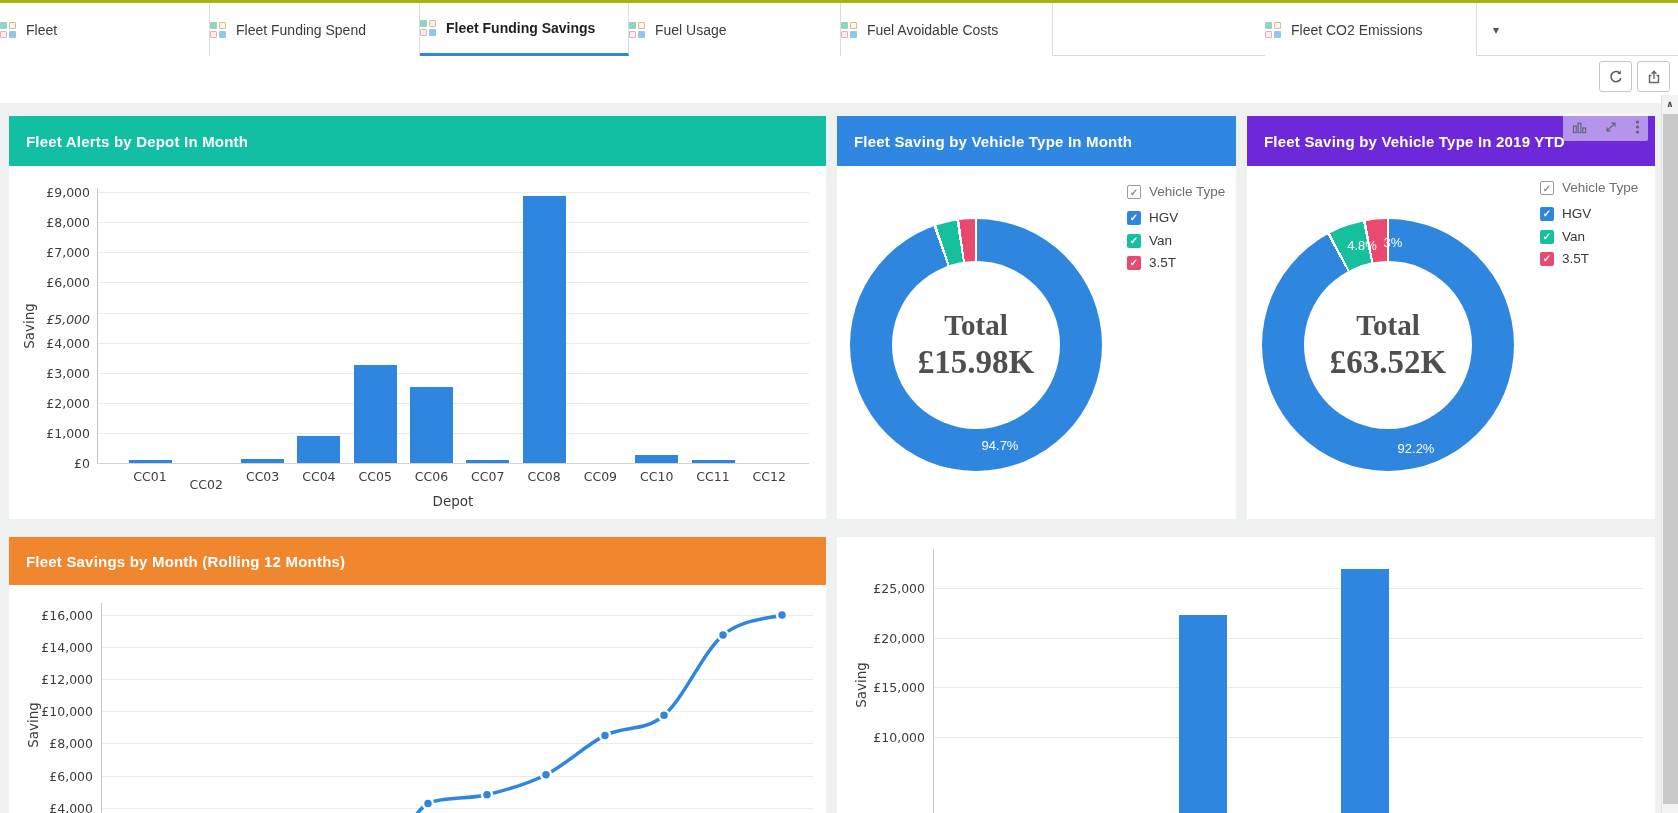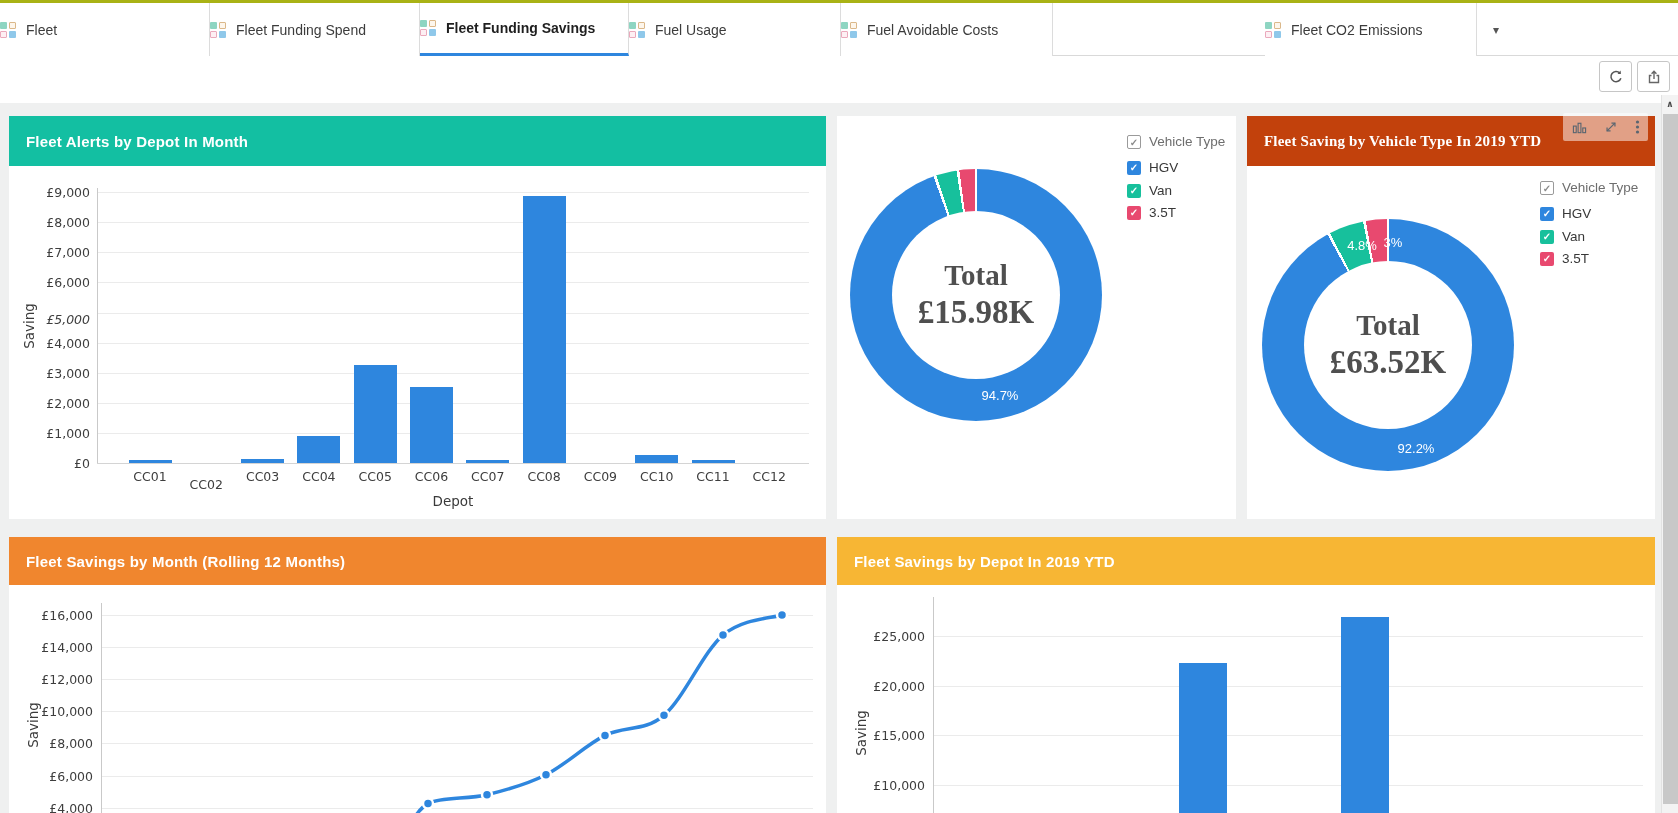--- a/index.html
+++ b/index.html
@@ -179,20 +179,23 @@
           <div class="cat" style="left: 647.7px; top: 303px;">CC10</div>
           <div class="bar" style="left: 682.5px; width: 43px; top: 294px; height: 3px; background: rgb(46, 134, 222);"></div>
           <div class="cat" style="left: 704px; top: 303px;">CC11</div>
           <div class="cat" style="left: 760.3px; top: 303px;">CC12</div>
           <div class="xlab" style="left: 444px; top: 327px;">Depot</div>
           <div class="ylab" style="left: 20px; top: 160px;">Saving</div>
         </div>
     </section>
 
     <section class="panel" id="p1" style="left:837px;top:13px;width:399px;height:403px">
+      <div class="phead" style="background: rgb(48, 135, 225);">
+        <span>Fleet Saving by Vehicle Type In Month</span>
+      </div>
       <div class="pbody" id="c1" style="height:353px">
           <div class="ring" style="left: 13px; top: 53px; background: conic-gradient(rgb(255, 255, 255) 0%, rgb(255, 255, 255) 0.18%, rgb(46, 134, 222) 0.18%, rgb(46, 134, 222) 94.52%, rgb(255, 255, 255) 94.52%, rgb(255, 255, 255) 94.7%, rgb(255, 255, 255) 94.7%, rgb(255, 255, 255) 94.88%, rgb(23, 192, 156) 94.88%, rgb(23, 192, 156) 97.52%, rgb(255, 255, 255) 97.52%, rgb(255, 255, 255) 97.7%, rgb(255, 255, 255) 97.7%, rgb(255, 255, 255) 97.88%, rgb(232, 73, 111) 97.88%, rgb(232, 73, 111) 99.82%, rgb(255, 255, 255) 99.82%, rgb(255, 255, 255) 100%);"></div>
           <div class="hole" style="left: 55px; top: 95px;">
             <div class="tot1">Total</div>
             <div class="tot2">£15.98K</div>
           </div>
           <div class="pct" style="left: 163px; top: 279px;">94.7%</div>
           <div class="lrow" style="left: 290px; top: 18px;">
             <span class="cb cbt">✓</span>
             <span class="ltxt t">Vehicle Type</span>
@@ -206,21 +209,21 @@
             <span class="ltxt">Van</span>
           </div>
           <div class="lrow" style="left: 290px; top: 89px;">
             <span class="cb" style="background: rgb(232, 73, 111);">✓</span>
             <span class="ltxt">3.5T</span>
           </div>
         </div>
     </section>
 
     <section class="panel" id="p2" style="left:1247px;top:13px;width:408px;height:403px">
-      <div class="phead" style="background: #c2410c; font-family: Liberation Serif, serif;">
+      <div class="phead" style="background: #6d28d9;">
         <span>Fleet Saving by Vehicle Type In 2019 YTD</span>
         <div class="hovbar" style="right:7px;top:-3px">
           <span>
             <svg width="15" height="15" viewBox="0 0 16 16">
               <rect x="1.5" y="6.5" width="3" height="7" fill="none" stroke="#5a6570" stroke-width="1.2"></rect>
               <rect x="6.5" y="3.5" width="3" height="10" fill="none" stroke="#5a6570" stroke-width="1.2"></rect>
               <rect x="11.5" y="8.5" width="3" height="5" fill="none" stroke="#5a6570" stroke-width="1.2"></rect>
             </svg>
           </span>
           <span>
@@ -294,23 +297,20 @@
             <circle cx="537" cy="189.6975" r="5" fill="#2e86de" stroke="#fff" stroke-width="2.5"></circle>
             <circle cx="596" cy="150.375" r="5" fill="#2e86de" stroke="#fff" stroke-width="2.5"></circle>
             <circle cx="655" cy="130.3125" r="5" fill="#2e86de" stroke="#fff" stroke-width="2.5"></circle>
             <circle cx="714" cy="50.0625" r="5" fill="#2e86de" stroke="#fff" stroke-width="2.5"></circle>
             <circle cx="773" cy="30" r="5" fill="#2e86de" stroke="#fff" stroke-width="2.5"></circle>
           </svg>
         </div>
     </section>
 
     <section class="panel" id="p4" style="left:837px;top:434px;width:818px;height:330px">
-      <div class="phead" style="height: 48px; background: rgb(247, 182, 52);">
-        <span>Fleet Savings by Depot In 2019 YTD</span>
-      </div>
       <div class="pbody" id="c4" style="height:282px">
           <div class="gl" style="left: 96px; width: 710px; top: 200px;"></div>
           <div class="tick" style="right: 730px; top: 200px;">£10,000</div>
           <div class="gl" style="left: 96px; width: 710px; top: 150.3px;"></div>
           <div class="tick" style="right: 730px; top: 150.3px;">£15,000</div>
           <div class="gl" style="left: 96px; width: 710px; top: 100.6px;"></div>
           <div class="tick" style="right: 730px; top: 100.6px;">£20,000</div>
           <div class="gl" style="left: 96px; width: 710px; top: 50.9px;"></div>
           <div class="tick" style="right: 730px; top: 50.9px;">£25,000</div>
           <div class="axisv" style="left: 96px; top: 12px; height: 270px;"></div>

